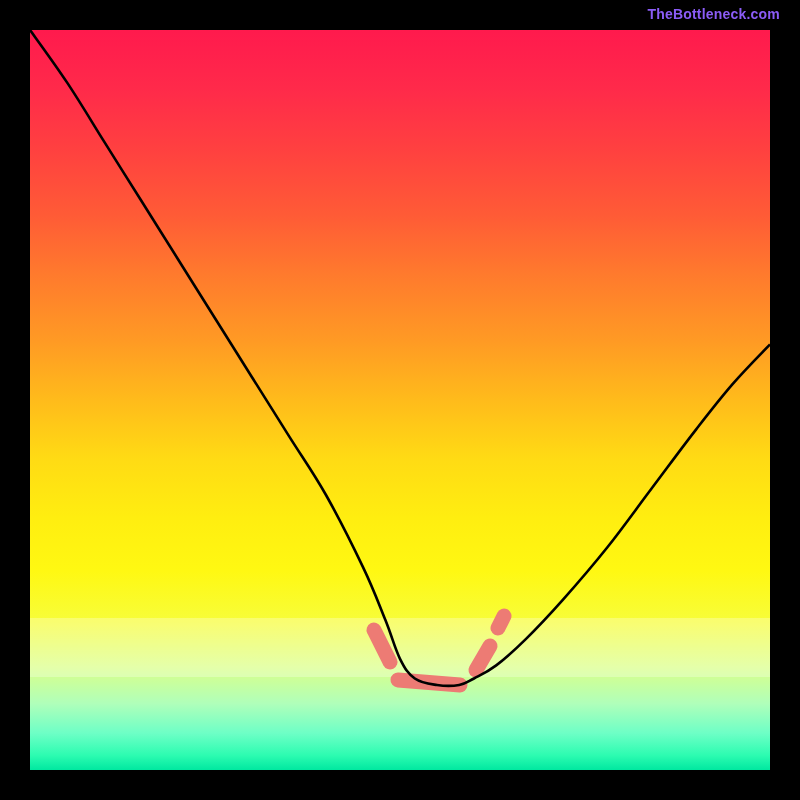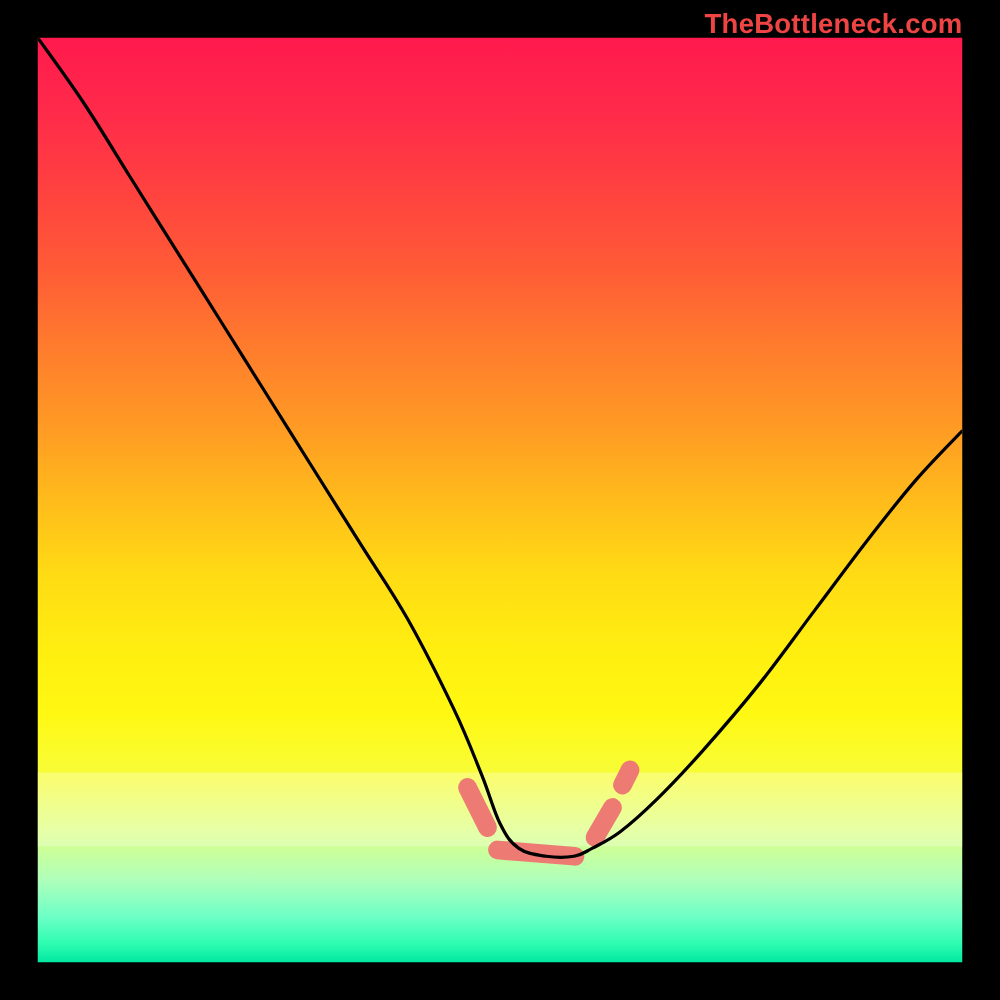--- a/index.html
+++ b/index.html
@@ -60,23 +60,23 @@
     pointer-events: none;
   }
   .curve-svg {
     position: absolute;
     inset: 0;
   }
   
   .watermark {
     position: absolute;
     top: 6px;
-    right: 30px;
-    color: #ef4444;
-    font-size: 22px;
+    right: 20px;
+    color: #8b5cf6;
+    font-size: 14px;
     font-weight: 600;
     letter-spacing: 0.2px;
     user-select: none;
   }
 </style>
 </head>
 <body>
 
 <div class="stage">
   <div class="watermark">TheBottleneck.com</div>

